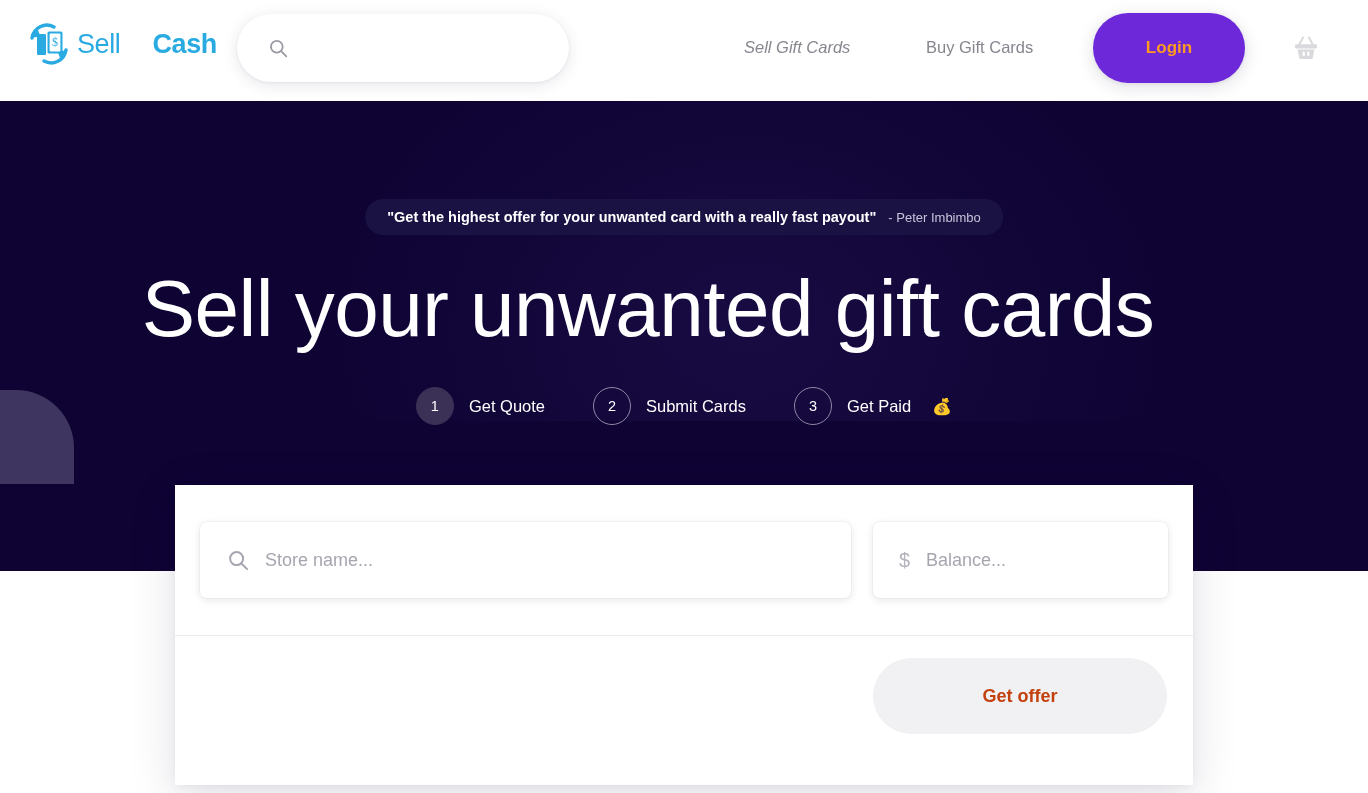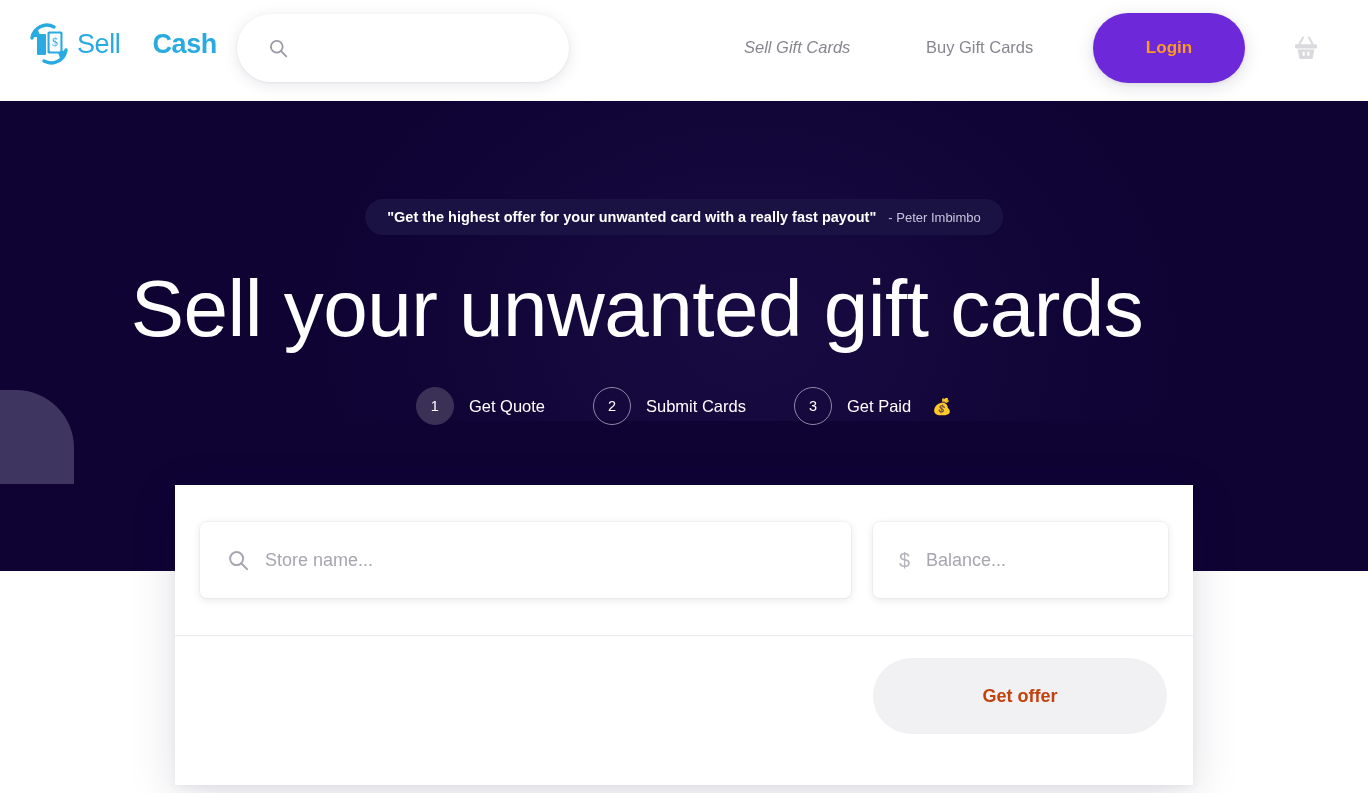--- a/index.html
+++ b/index.html
@@ -105,21 +105,21 @@
   .quote-pill {
     position: absolute; left: 50%; transform: translateX(-50%); top: 98px;
     height: 36px; padding: 0 22px;
     background: #1B1244; border-radius: 18px;
     display: flex; align-items: center; white-space: nowrap;
   }
   .quote-main { color: #ffffff; font-weight: 700; font-size: 14.5px; }
   .quote-author { color: #c8c3da; font-size: 13px; margin-left: 12px; }
 
   .headline {
-    position: absolute; left: 5px; top: 168px; width: 1264px;
+    position: absolute; left: 16px; top: 168px; width: 1264px;
     text-align: center; color: #ffffff;
     font-size: 80px; font-weight: 300; letter-spacing: -0.5px;
     line-height: 1; white-space: nowrap;
   }
 
   .steps {
     position: absolute; left: 0; top: 286px; width: 1368px;
     display: flex; justify-content: center; align-items: center; gap: 0;
   }
   .step { display: flex; align-items: center; gap: 15px; cursor: pointer; }

